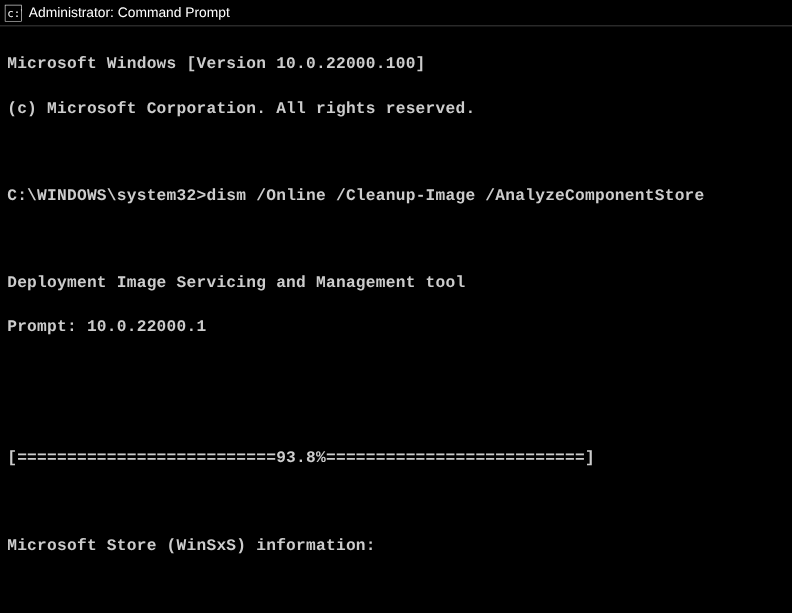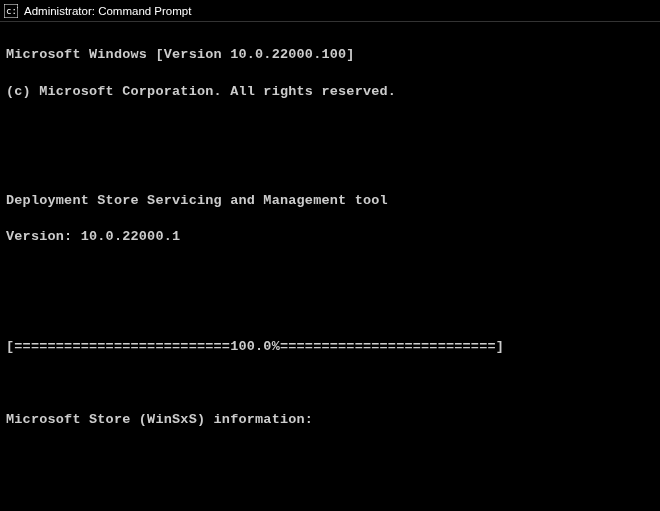--- a/index.html
+++ b/index.html
@@ -59,26 +59,27 @@
       <text x="2" y="10" font-size="9" font-family="Consolas,monospace" fill="#fff">c:\</text>
     </svg>
   </span>
   <span class="title-text">Administrator: Command Prompt</span>
 </div>
 
 <div class="terminal">
 <div class="line">Microsoft Windows [Version 10.0.22000.100]</div>
 <div class="line">(c) Microsoft Corporation. All rights reserved.</div>
 <div class="line"> </div>
+<div class="line"><span>C:\WINDOWS\system32&gt;</span><span>dism /Online /Cleanup-Image /AnalyzeComponentStore</span></div>
 <div class="line"> </div>
-<div class="line">Deployment Store Servicing and Management tool</div>
-<div class="line">Version: 10.0.22000.1</div>
+<div class="line">Deployment Image Servicing and Management tool</div>
+<div class="line">Prompt: 10.0.22000.1</div>
 <div class="line"> </div>
 <div class="line"> </div>
-<div class="line">[==========================100.0%==========================]</div>
+<div class="line">[==========================93.8%==========================]</div>
 <div class="line"> </div>
 <div class="line">Microsoft Store (WinSxS) information:</div>
 
 
 
 
 
 
 
 

